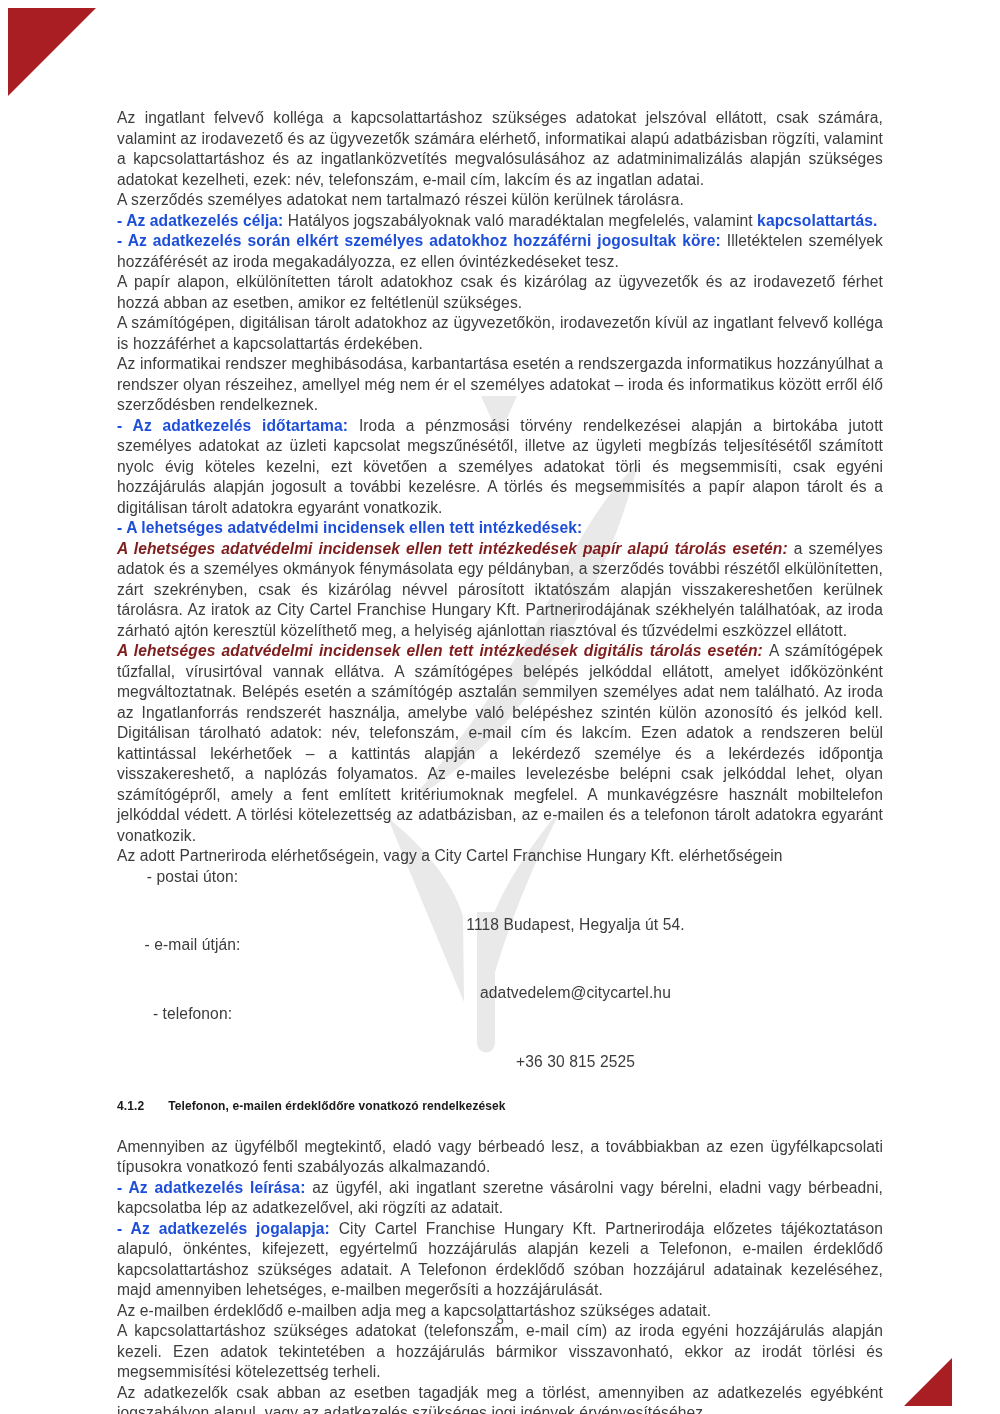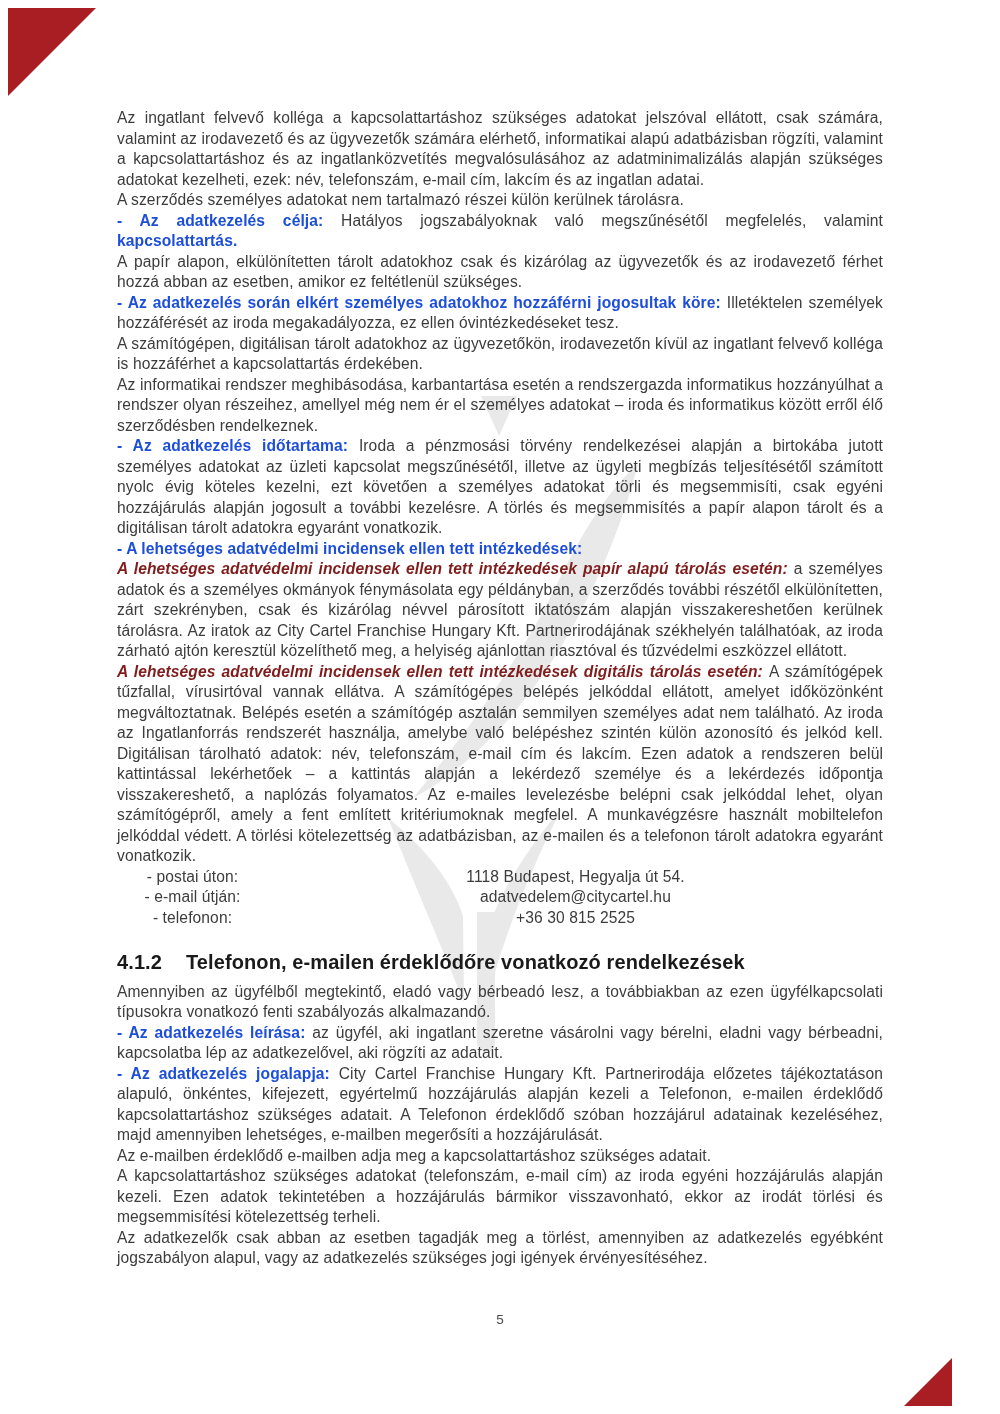--- a/index.html
+++ b/index.html
@@ -16,24 +16,24 @@
   #content{
     position:absolute;left:117px;top:108px;width:766px;z-index:1;
     font-size:15.6px;line-height:20.5px;letter-spacing:0.1px;
   }
   .para{text-align:justify;}
   .para .b{font-weight:bold;color:#1d4ed8;}
   .para .bi{font-weight:bold;font-style:italic;color:#7f1d1d;margin-top:17px;}
   .para .n{font-weight:normal;}
   .contact-row{display:flex;text-align:center;}
   .contact-label{width:151px;flex:0 0 151px;}
-  .contact-value{flex:1;}
+  .contact-value{flex:1;margin-top:48px;}
   .section-heading{
-    display:flex;gap:24px;margin-top:24px;margin-bottom:9px;
-    font-weight:bold;color:#1a1a1a;font-size:20px;
+    display:flex;gap:24px;margin-top:24px;margin-bottom:20px;
+    font-weight:bold;color:#1a1a1a;font-size:12px;
   }
   #footer{
     position:absolute;left:0;top:1312px;width:1000px;z-index:1;
     text-align:center;font-size:13.5px;color:#4a4a4a;
   }
 </style>
 </head>
 <body>
 
 <div id="page">
@@ -50,29 +50,30 @@
 
   <svg id="corner-svg" viewBox="0 0 1000 1414" xmlns="http://www.w3.org/2000/svg" aria-hidden="true">
     <polygon points="8,8 96,8 8,96" fill="#a81e22"></polygon>
     <polygon points="992,1406 992,1318 904,1406" fill="#a81e22"></polygon>
   </svg>
 
   <div id="content">
     <div>
         <div class="para"><span class="n">Az ingatlant felvevő kolléga a kapcsolattartáshoz szükséges adatokat jelszóval ellátott, csak számára, valamint az irodavezető és az ügyvezetők számára elérhető, informatikai alapú adatbázisban rögzíti, valamint a kapcsolattartáshoz és az ingatlanközvetítés megvalósulásához az adatminimalizálás alapján szükséges adatokat kezelheti, ezek: név, telefonszám, e-mail cím, lakcím és az ingatlan adatai.</span></div>
         <div class="para"><span class="n">A szerződés személyes adatokat nem tartalmazó részei külön kerülnek tárolásra.</span></div>
-        <div class="para"><span class="b">- Az adatkezelés célja: </span><span class="n">Hatályos jogszabályoknak való megszűnésétől megfelelés, valamint </span><span class="b">kapcsolattartás.</span></div>
+        <div class="para"><span class="b">- Az adatkezelés célja: </span><span class="n">Hatályos jogszabályoknak való maradéktalan megfelelés, valamint </span><span class="b">kapcsolattartás.</span></div>
+        <div class="para"><span class="b">- Az adatkezelés során elkért személyes adatokhoz hozzáférni jogosultak köre: </span><span class="n">Illetéktelen személyek hozzáférését az iroda megakadályozza, ez ellen óvintézkedéseket tesz.</span></div>
         <div class="para"><span class="n">A papír alapon, elkülönítetten tárolt adatokhoz csak és kizárólag az ügyvezetők és az irodavezető férhet hozzá abban az esetben, amikor ez feltétlenül szükséges.</span></div>
-        <div class="para"><span class="b">- Az adatkezelés során elkért személyes adatokhoz hozzáférni jogosultak köre: </span><span class="n">Illetéktelen személyek hozzáférését az iroda megakadályozza, ez ellen óvintézkedéseket tesz.</span></div>
         <div class="para"><span class="n">A számítógépen, digitálisan tárolt adatokhoz az ügyvezetőkön, irodavezetőn kívül az ingatlant felvevő kolléga is hozzáférhet a kapcsolattartás érdekében.</span></div>
         <div class="para"><span class="n">Az informatikai rendszer meghibásodása, karbantartása esetén a rendszergazda informatikus hozzányúlhat a rendszer olyan részeihez, amellyel még nem ér el személyes adatokat – iroda és informatikus között erről élő szerződésben rendelkeznek.</span></div>
         <div class="para"><span class="b">- Az adatkezelés időtartama: </span><span class="n">Iroda a pénzmosási törvény rendelkezései alapján a birtokába jutott személyes adatokat az üzleti kapcsolat megszűnésétől, illetve az ügyleti megbízás teljesítésétől számított nyolc évig köteles kezelni, ezt követően a személyes adatokat törli és megsemmisíti, csak egyéni hozzájárulás alapján jogosult a további kezelésre. A törlés és megsemmisítés a papír alapon tárolt és a digitálisan tárolt adatokra egyaránt vonatkozik.</span></div>
         <div class="para"><span class="b">- A lehetséges adatvédelmi incidensek ellen tett intézkedések:</span></div>
         <div class="para"><span class="bi">A lehetséges adatvédelmi incidensek ellen tett intézkedések papír alapú tárolás esetén: </span><span class="n">a személyes adatok és a személyes okmányok fénymásolata egy példányban, a szerződés további részétől elkülönítetten, zárt szekrényben, csak és kizárólag névvel párosított iktatószám alapján visszakereshetően kerülnek tárolásra. Az iratok az City Cartel Franchise Hungary Kft. Partnerirodájának székhelyén találhatóak, az iroda zárható ajtón keresztül közelíthető meg, a helyiség ajánlottan riasztóval és tűzvédelmi eszközzel ellátott.</span></div>
         <div class="para"><span class="bi">A lehetséges adatvédelmi incidensek ellen tett intézkedések digitális tárolás esetén: </span><span class="n">A számítógépek tűzfallal, vírusirtóval vannak ellátva. A számítógépes belépés jelkóddal ellátott, amelyet időközönként megváltoztatnak. Belépés esetén a számítógép asztalán semmilyen személyes adat nem található. Az iroda az Ingatlanforrás rendszerét használja, amelybe való belépéshez szintén külön azonosító és jelkód kell. Digitálisan tárolható adatok: név, telefonszám, e-mail cím és lakcím. Ezen adatok a rendszeren belül kattintással lekérhetőek – a kattintás alapján a lekérdező személye és a lekérdezés időpontja visszakereshető, a naplózás folyamatos. Az e-mailes levelezésbe belépni csak jelkóddal lehet, olyan számítógépről, amely a fent említett kritériumoknak megfelel. A munkavégzésre használt mobiltelefon jelkóddal védett. A törlési kötelezettség az adatbázisban, az e-mailen és a telefonon tárolt adatokra egyaránt vonatkozik.</span></div>
+        <div class="para"><span class="n">Az adott Partneriroda elérhetőségein, vagy a City Cartel Franchise Hungary Kft. elérhetőségein</span></div>
       </div>
 
     <div>
         <div class="contact-row">
           <div class="contact-label">- postai úton:</div>
           <div class="contact-value">1118 Budapest, Hegyalja út 54.</div>
         </div>
         <div class="contact-row">
           <div class="contact-label">- e-mail útján:</div>
           <div class="contact-value">adatvedelem@citycartel.hu</div>

